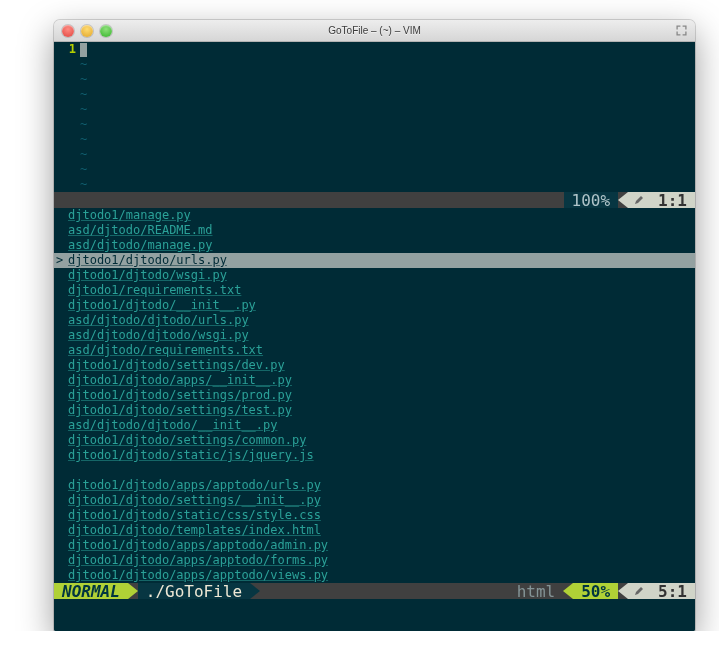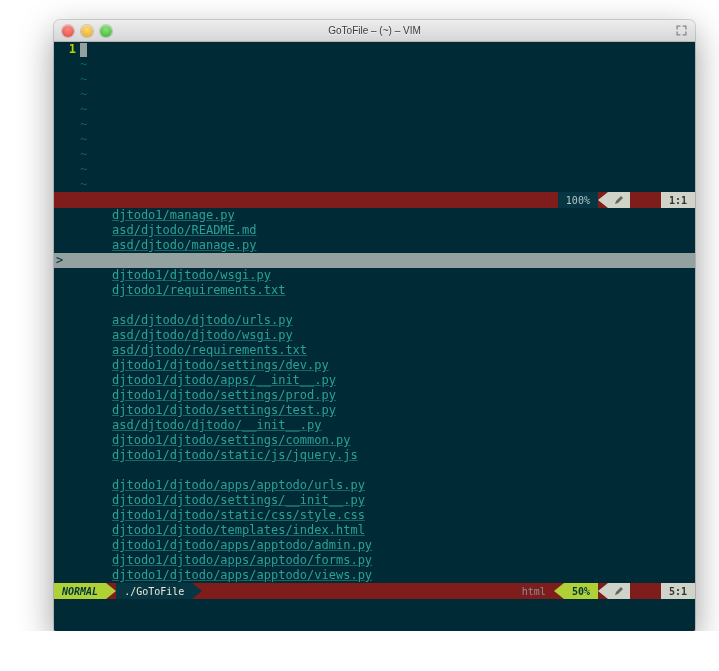--- a/index.html
+++ b/index.html
@@ -85,34 +85,34 @@
     display:inline-block;
     width:7px;height:14px;
     background:#93a1a1;
     vertical-align: top;
     margin-top:1px;
   }
 
   .statusbar {
     display:flex;
     height:16px;
-    font-size:10px;
+    font-size:16px;
     align-items:stretch;
-    background:#7f1d1d;
+    background:#404040;
     color:#839496;
   }
   .sb-seg { display:flex;align-items:center;padding:0 8px;white-space:pre; }
   .sb-fill { flex:1; }
   .sb-mode { background:#b0d136; color:#003540; font-weight:bold;font-style:italic; }
   .sb-file { background:#073642; color:#eee8d5; }
   .sb-pct  { background:#073642; color:#b0c4c9; }
   .sb-pct2 { background:#b0d136; color:#003540; font-weight:bold; }
   .sb-pencil { background:#d0d4c8; color:#555; padding:0 6px; position:relative; }
   .sb-pencil svg { width:10px;height:10px;vertical-align:middle; }
-  .sb-pos  { background:#d0d4c8; color:#333; font-weight:bold;margin-left:31px; }
+  .sb-pos  { background:#d0d4c8; color:#333; font-weight:bold; }
   .arrow-r {
     width:0;height:0;
     border-top:8px solid transparent;
     border-bottom:8px solid transparent;
     border-left:10px solid;
     align-self:center;
   }
   .arrow-l {
     width:0;height:0;
     border-top:8px solid transparent;
@@ -125,21 +125,20 @@
   .filelist {
     background:#002b36;
   }
   .fl-row {
     display:flex;
     height:15px;
     align-items:flex-start;
     white-space:pre;
     padding-left:14px;
     color:#2aa198;
-    gap:44px;
   }
   .fl-row .sel-mark {
     color:#93a1a1;
     width:10px;
     margin-left:-12px;
     margin-right:2px;
   }
   .fl-row.selected {
     background:#93a1a1;
     color:#002b36;
@@ -197,24 +196,24 @@
             <path d="M1 9 L2 6 L7 1 L9 3 L4 8 Z" fill="#666"></path>
           </svg>
       </div>
       <div class="sb-seg sb-pos">1:1</div>
     </div>
 
     <div class="filelist" id="filelist">
         <div class="fl-row"><span class="sel-mark"> </span><span class="fl-text">djtodo1/manage.py</span></div>
         <div class="fl-row"><span class="sel-mark"> </span><span class="fl-text">asd/djtodo/README.md</span></div>
         <div class="fl-row"><span class="sel-mark"> </span><span class="fl-text">asd/djtodo/manage.py</span></div>
-        <div class="fl-row selected"><span class="sel-mark">&gt;</span></div>
+        <div class="fl-row selected"><span class="sel-mark">&gt;</span><span class="fl-text">djtodo1/djtodo/urls.py</span></div>
         <div class="fl-row"><span class="sel-mark"> </span><span class="fl-text">djtodo1/djtodo/wsgi.py</span></div>
         <div class="fl-row"><span class="sel-mark"> </span><span class="fl-text">djtodo1/requirements.txt</span></div>
-        <div class="fl-row"><span class="sel-mark"> </span></div>
+        <div class="fl-row"><span class="sel-mark"> </span><span class="fl-text">djtodo1/djtodo/__init__.py</span></div>
         <div class="fl-row"><span class="sel-mark"> </span><span class="fl-text">asd/djtodo/djtodo/urls.py</span></div>
         <div class="fl-row"><span class="sel-mark"> </span><span class="fl-text">asd/djtodo/djtodo/wsgi.py</span></div>
         <div class="fl-row"><span class="sel-mark"> </span><span class="fl-text">asd/djtodo/requirements.txt</span></div>
         <div class="fl-row"><span class="sel-mark"> </span><span class="fl-text">djtodo1/djtodo/settings/dev.py</span></div>
         <div class="fl-row"><span class="sel-mark"> </span><span class="fl-text">djtodo1/djtodo/apps/__init__.py</span></div>
         <div class="fl-row"><span class="sel-mark"> </span><span class="fl-text">djtodo1/djtodo/settings/prod.py</span></div>
         <div class="fl-row"><span class="sel-mark"> </span><span class="fl-text">djtodo1/djtodo/settings/test.py</span></div>
         <div class="fl-row"><span class="sel-mark"> </span><span class="fl-text">asd/djtodo/djtodo/__init__.py</span></div>
         <div class="fl-row"><span class="sel-mark"> </span><span class="fl-text">djtodo1/djtodo/settings/common.py</span></div>
         <div class="fl-row"><span class="sel-mark"> </span><span class="fl-text">djtodo1/djtodo/static/js/jquery.js</span></div>

